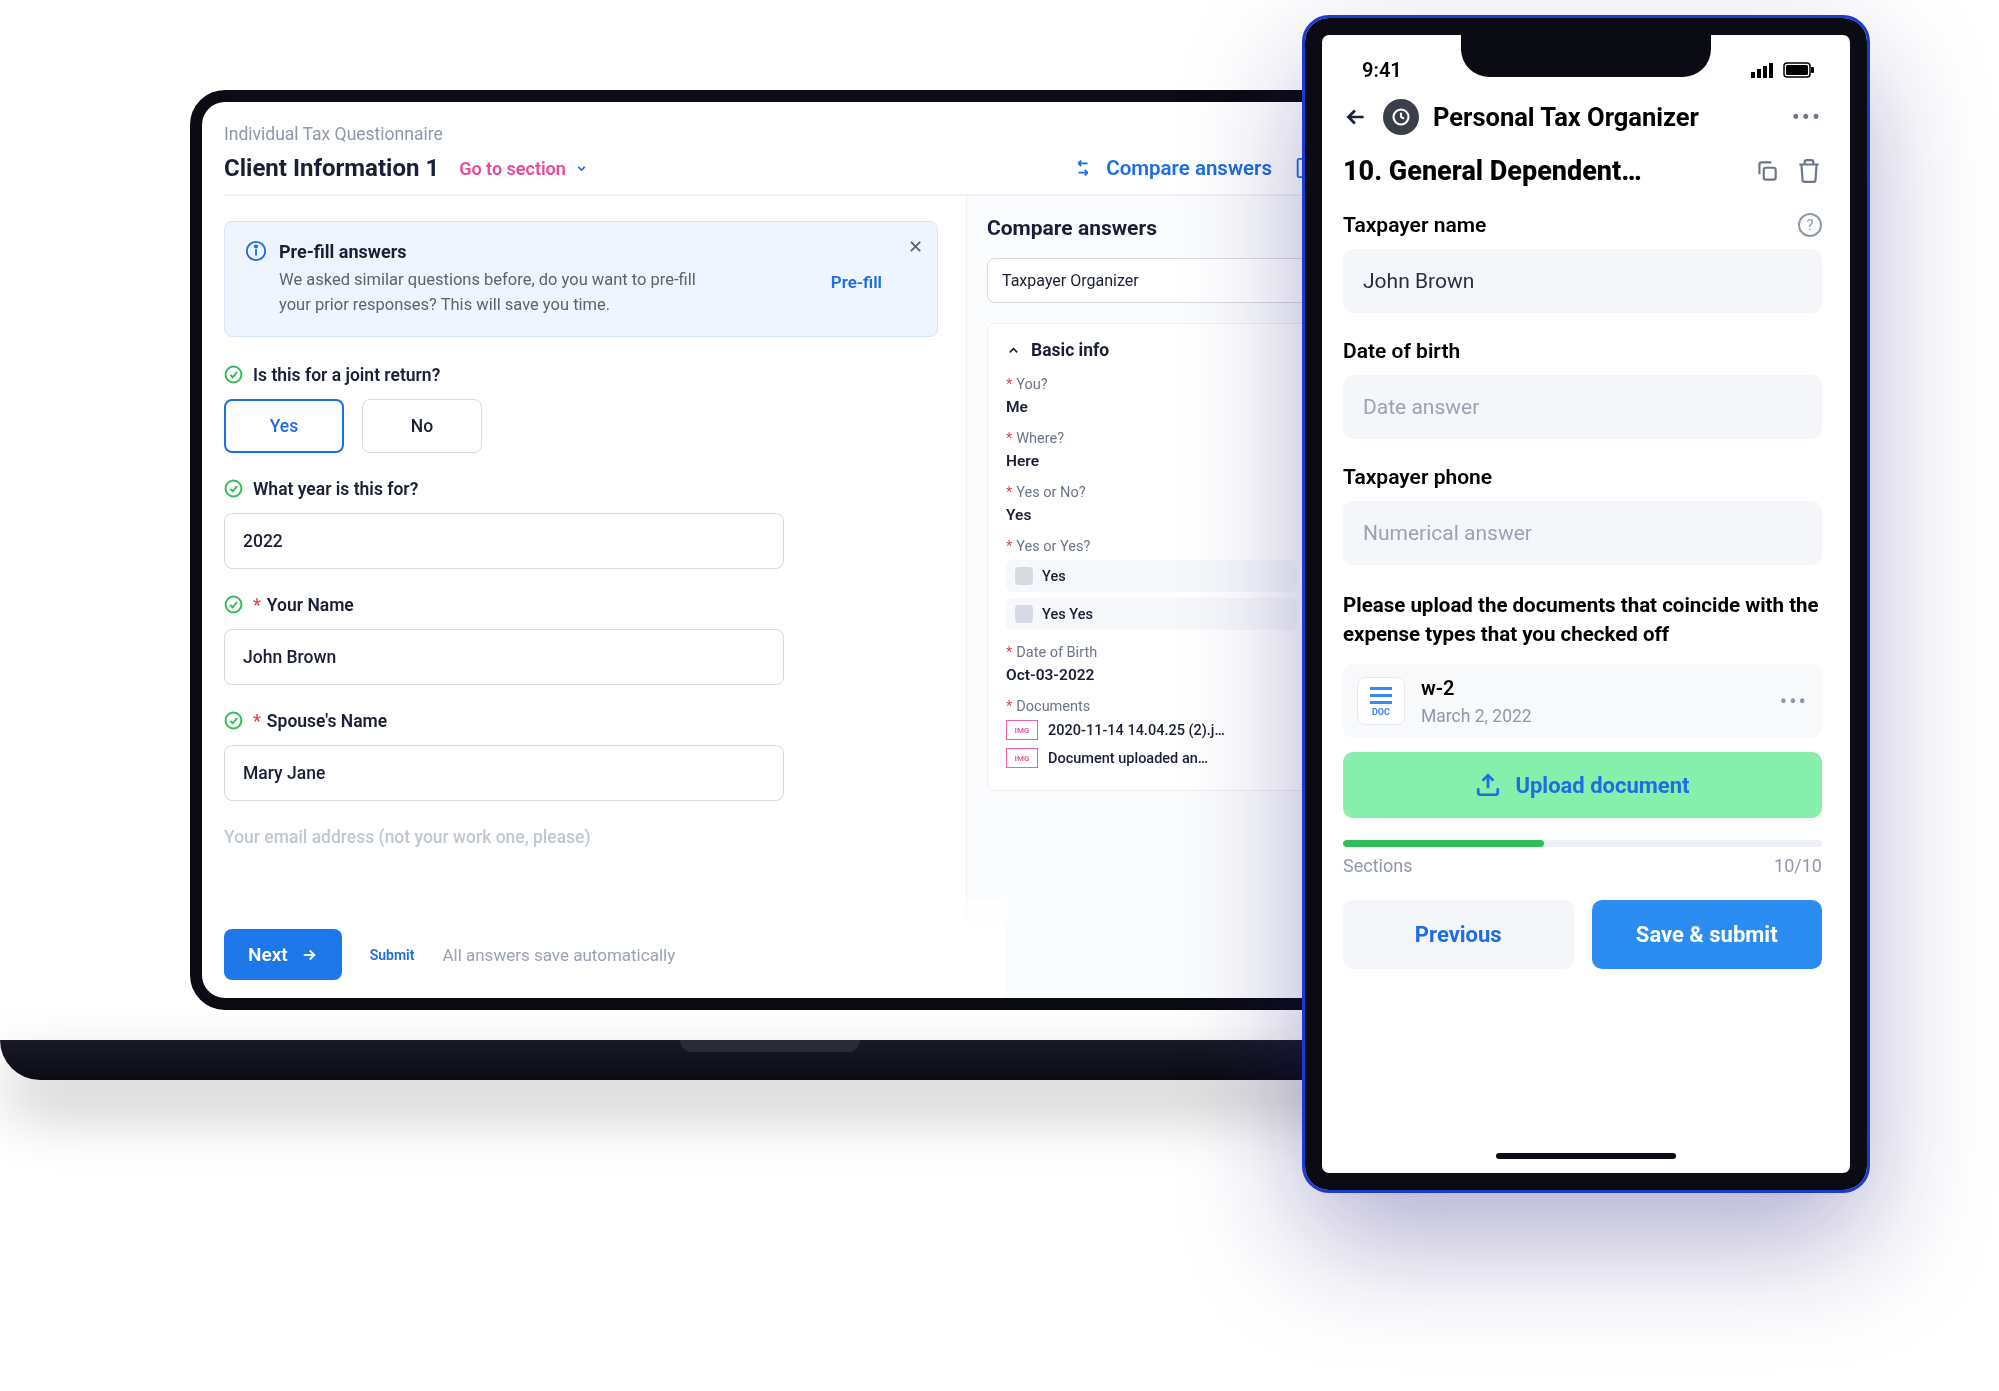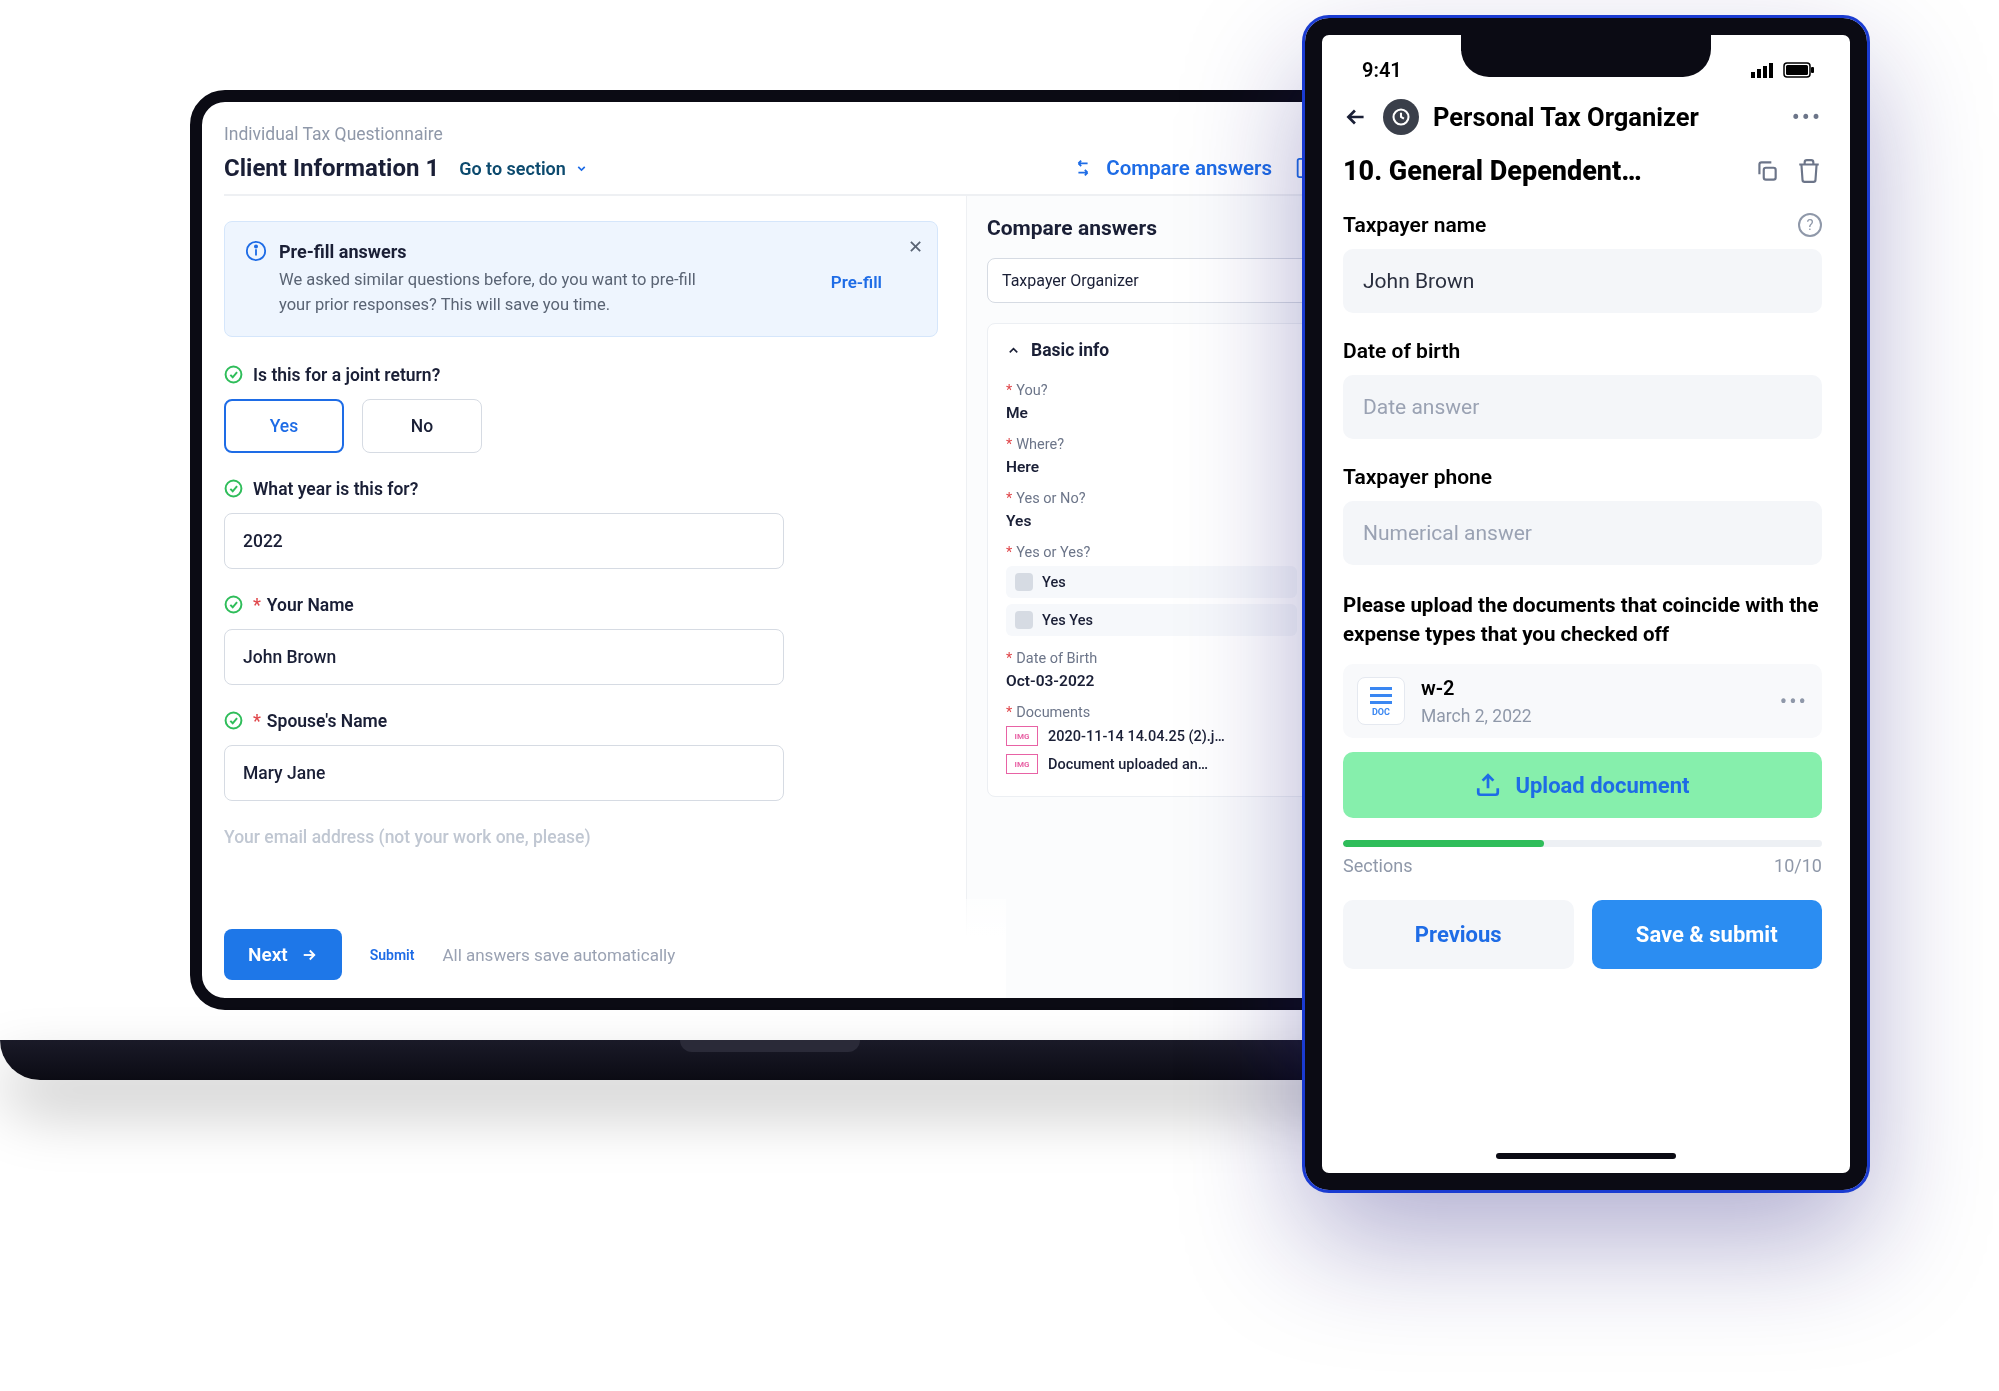--- a/index.html
+++ b/index.html
@@ -11,21 +11,21 @@
 .laptop { position: absolute; left: 190px; top: 90px; width: 1160px; height: 990px; }
 .laptop-screen { width: 100%; height: 920px; background: #fff; border: 12px solid #0b0b14; border-radius: 35px; padding: 20px 22px 0 22px; overflow: hidden; }
 .laptop-base { position: absolute; bottom: 0; left: -190px; width: 1540px; height: 40px; background: linear-gradient(#1a1a28, #0b0b14); border-radius: 0 0 60px 60px; box-shadow: 0 30px 60px rgba(0,0,0,.25); }
 .laptop-base::before { content:''; position:absolute; left:50%; top:0; transform:translateX(-50%); width:180px; height:12px; background:#2a2a38; border-radius:0 0 12px 12px; }
 
 .desktop { display:flex; flex-direction:column; height:100%; color:#1a1f36; }
 
 .breadcrumb { font-size:17.5px; color:#8f98a9; margin:2px 0 10px 0; }
 .section-head { display:flex; align-items:center; gap:20px; padding-bottom:12px; border-bottom:2px solid #eef0f3; }
 .section-title { font-size:24px; font-weight:700; }
-.goto { color:#0c4a6e; font-size:18px; font-weight:600; display:flex; align-items:center; gap:9px; cursor:pointer; }
+.goto { color:#ec4899; font-size:18px; font-weight:600; display:flex; align-items:center; gap:9px; cursor:pointer; }
 .header-right { margin-left:auto; display:flex; align-items:center; gap:22px; }
 .compare-link { color:#1e6ce6; font-size:20.5px; font-weight:600; display:flex; align-items:center; gap:12px; cursor:pointer; }
 
 .desk-body { flex:1; display:flex; overflow:hidden; }
 .left-col { flex:1; padding:25px 28px 0 0; position:relative; }
 .right-col { width:350px; border-left:1px solid #eef0f3; padding:20px 0 0 20px; background:#fbfcfd; overflow:hidden; }
 
 
 .banner { background:#eef5fe; border:1px solid #d5e6fb; border-radius:8px; padding:18px 20px; position:relative; margin-bottom:28px; }
 .banner-title { display:flex; align-items:center; gap:12px; font-size:18px; font-weight:700; margin-bottom:6px; }
@@ -45,21 +45,21 @@
 
 .footer-bar { position:absolute; bottom:-10px; left:0; right:-40px; background:linear-gradient(rgba(255,255,255,.55), #fff 35%); padding:30px 0 28px 0; display:flex; align-items:center; gap:28px; }
 .btn-primary { background:#1e77e8; color:#fff; border:none; border-radius:8px; padding:14px 24px; font-size:19px; font-weight:600; display:flex; align-items:center; gap:12px; cursor:pointer; }
 .btn-link { color:#1e6ce6; font-size:14px; font-weight:600; background:none; border:none; cursor:pointer; }
 .muted { color:#9aa2b3; font-size:17px; }
 
 
 .panel-title { font-size:21px; font-weight:700; margin-bottom:18px; }
 .dropdown { border:1.5px solid #d6dbe3; border-radius:8px; padding:12px 14px; font-size:16px; background:#fff; margin-bottom:20px; }
 .accordion { border:1.5px solid #eceff3; border-radius:8px; background:#fff; padding:16px 18px 8px 18px; }
-.acc-head { display:flex; align-items:center; gap:10px; font-size:17.5px; font-weight:700; margin-bottom:22px; }
+.acc-head { display:flex; align-items:center; gap:10px; font-size:17.5px; font-weight:700; margin-bottom:16px; }
 .field { margin-bottom:14px; }
 .field-label { font-size:14.5px; color:#6c7589; margin-bottom:5px; }
 .field-req { color:#e0474b; margin-right:4px; }
 .field-val { font-size:15.5px; font-weight:600; }
 .chk { display:flex; align-items:center; gap:9px; background:#f6f8fb; border-radius:6px; padding:7px 9px; margin-bottom:6px; font-size:14.5px; font-weight:500; }
 .chk-box { width:18px; height:18px; background:#d6dbe3; border-radius:4px; }
 .doc-row { display:flex; align-items:center; gap:10px; font-size:14.5px; font-weight:500; margin-bottom:8px; }
 .doc-ico { width:32px; height:20px; border:1.5px solid #e862a5; border-radius:0; font-size:8px; color:#e862a5; display:flex; align-items:center; justify-content:center; font-weight:700; }
 
 

